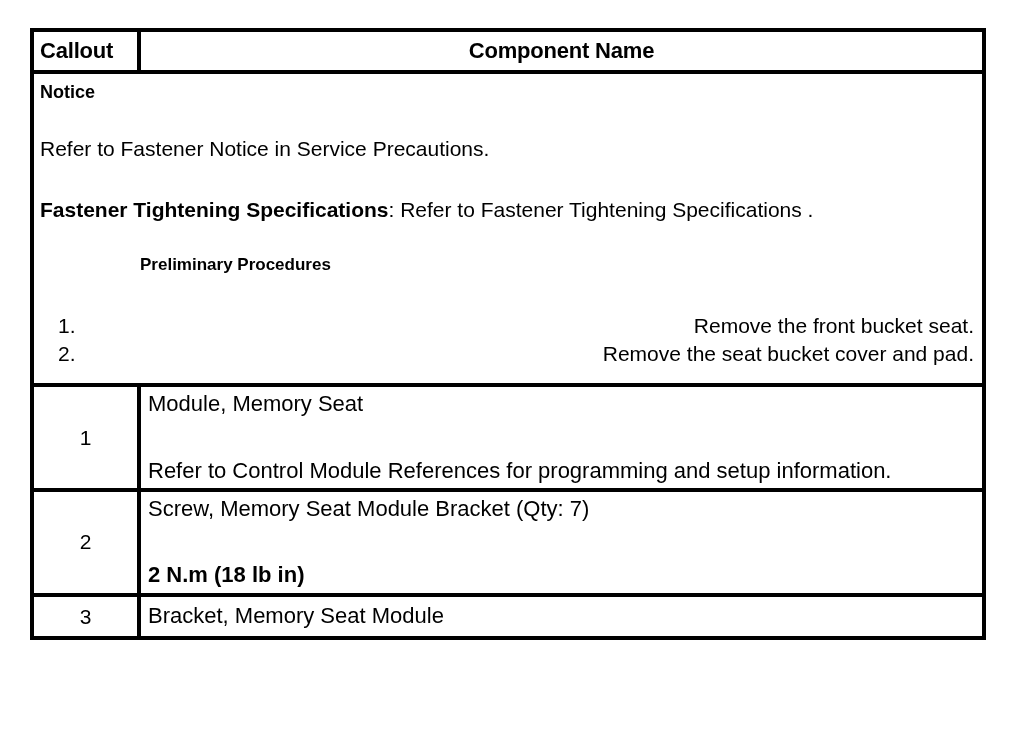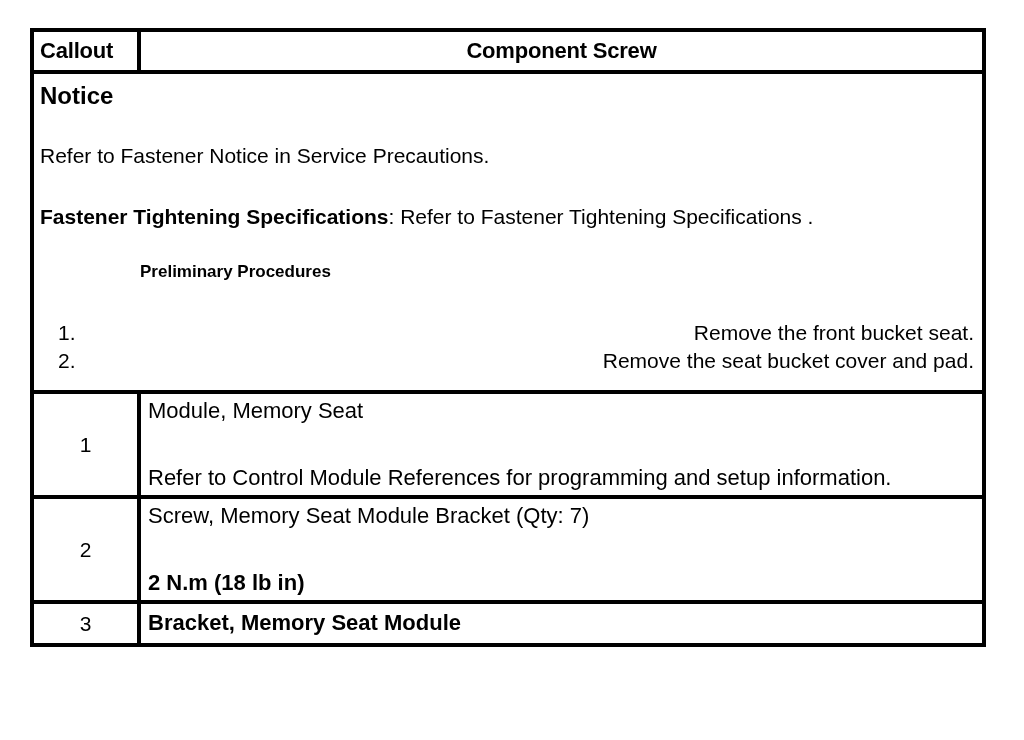--- a/index.html
+++ b/index.html
@@ -72,21 +72,21 @@
     border-left: 4px solid #000;
     border-right: 4px solid #000;
     border-bottom: 4px solid #000;
     padding: 8px 8px 14px 6px;
     font-size: 21px;
     line-height: 1.18;
   }
 
   .notice-title {
     font-weight: bold;
-    font-size: 24px;
+    font-size: 18px;
     margin: 0 0 34px 0;
   }
 
   .notice-line {
     margin: 0 0 36px 0;
     font-weight: normal;
   }
 
   .spec-line {
     margin: 0 0 32px 0;
@@ -161,39 +161,39 @@
   }
   .comp-secondary {
     margin: 0;
     font-weight: normal;
   }
   .comp-secondary.bold {
     font-weight: bold;
   }
   .comp-single {
     margin: 0;
-    font-weight: bold;
+    font-weight: normal;
     padding: 2px 0 3px 0;
   }
 
   .row-tall-1 { height: 98px; }
   .row-tall-2 { height: 102px; }
   .row-short  { height: 36px; }
 </style>
 </head>
 <body>
 
 <div class="page">
 
   <table class="parts-table">
     <tbody>
 
       <tr>
         <td class="hdr-callout col-callout">Callout</td>
-        <td class="hdr-component col-component">Component Screw</td>
+        <td class="hdr-component col-component">Component Name</td>
       </tr>
 
       <tr>
         <td class="notice-cell" colspan="2">
 
           <div class="notice-title">Notice</div>
 
           <div class="notice-line">Refer to Fastener Notice in Service Precautions.</div>
 
           <div class="spec-line">

